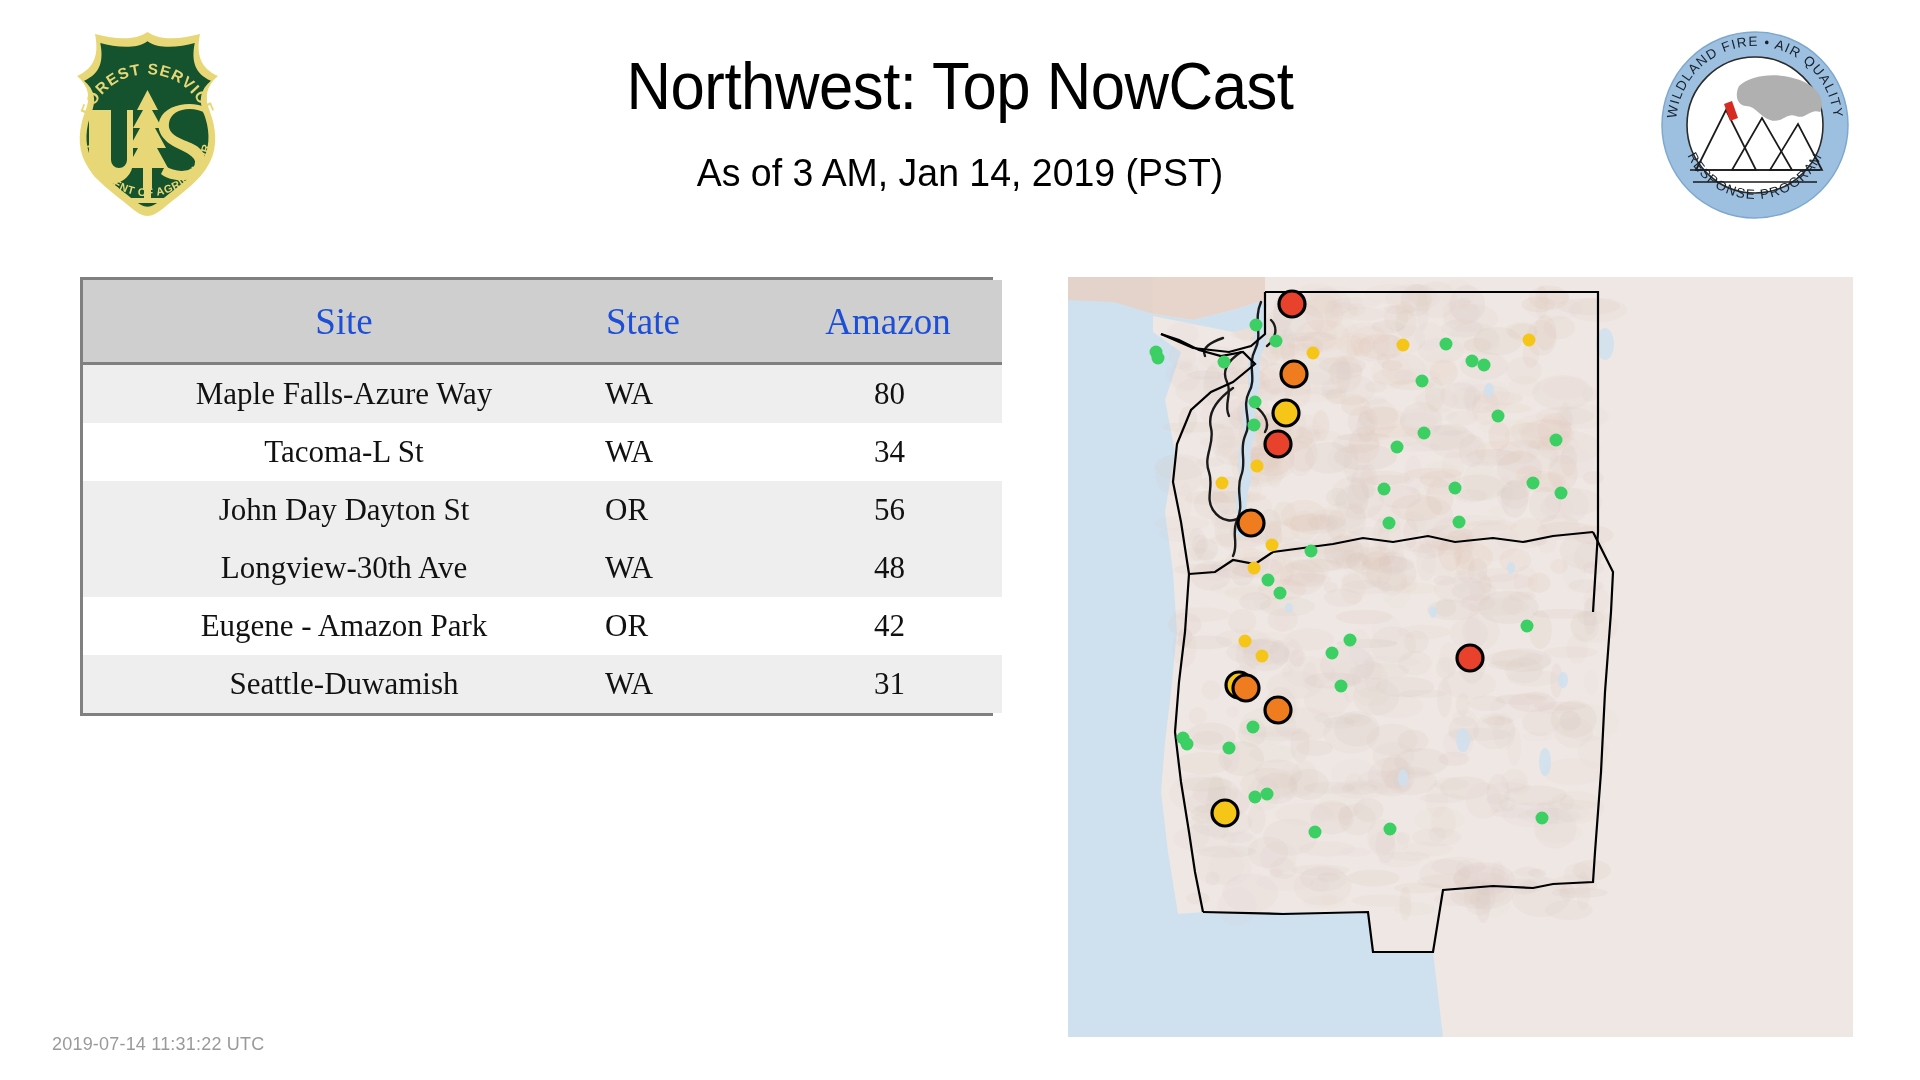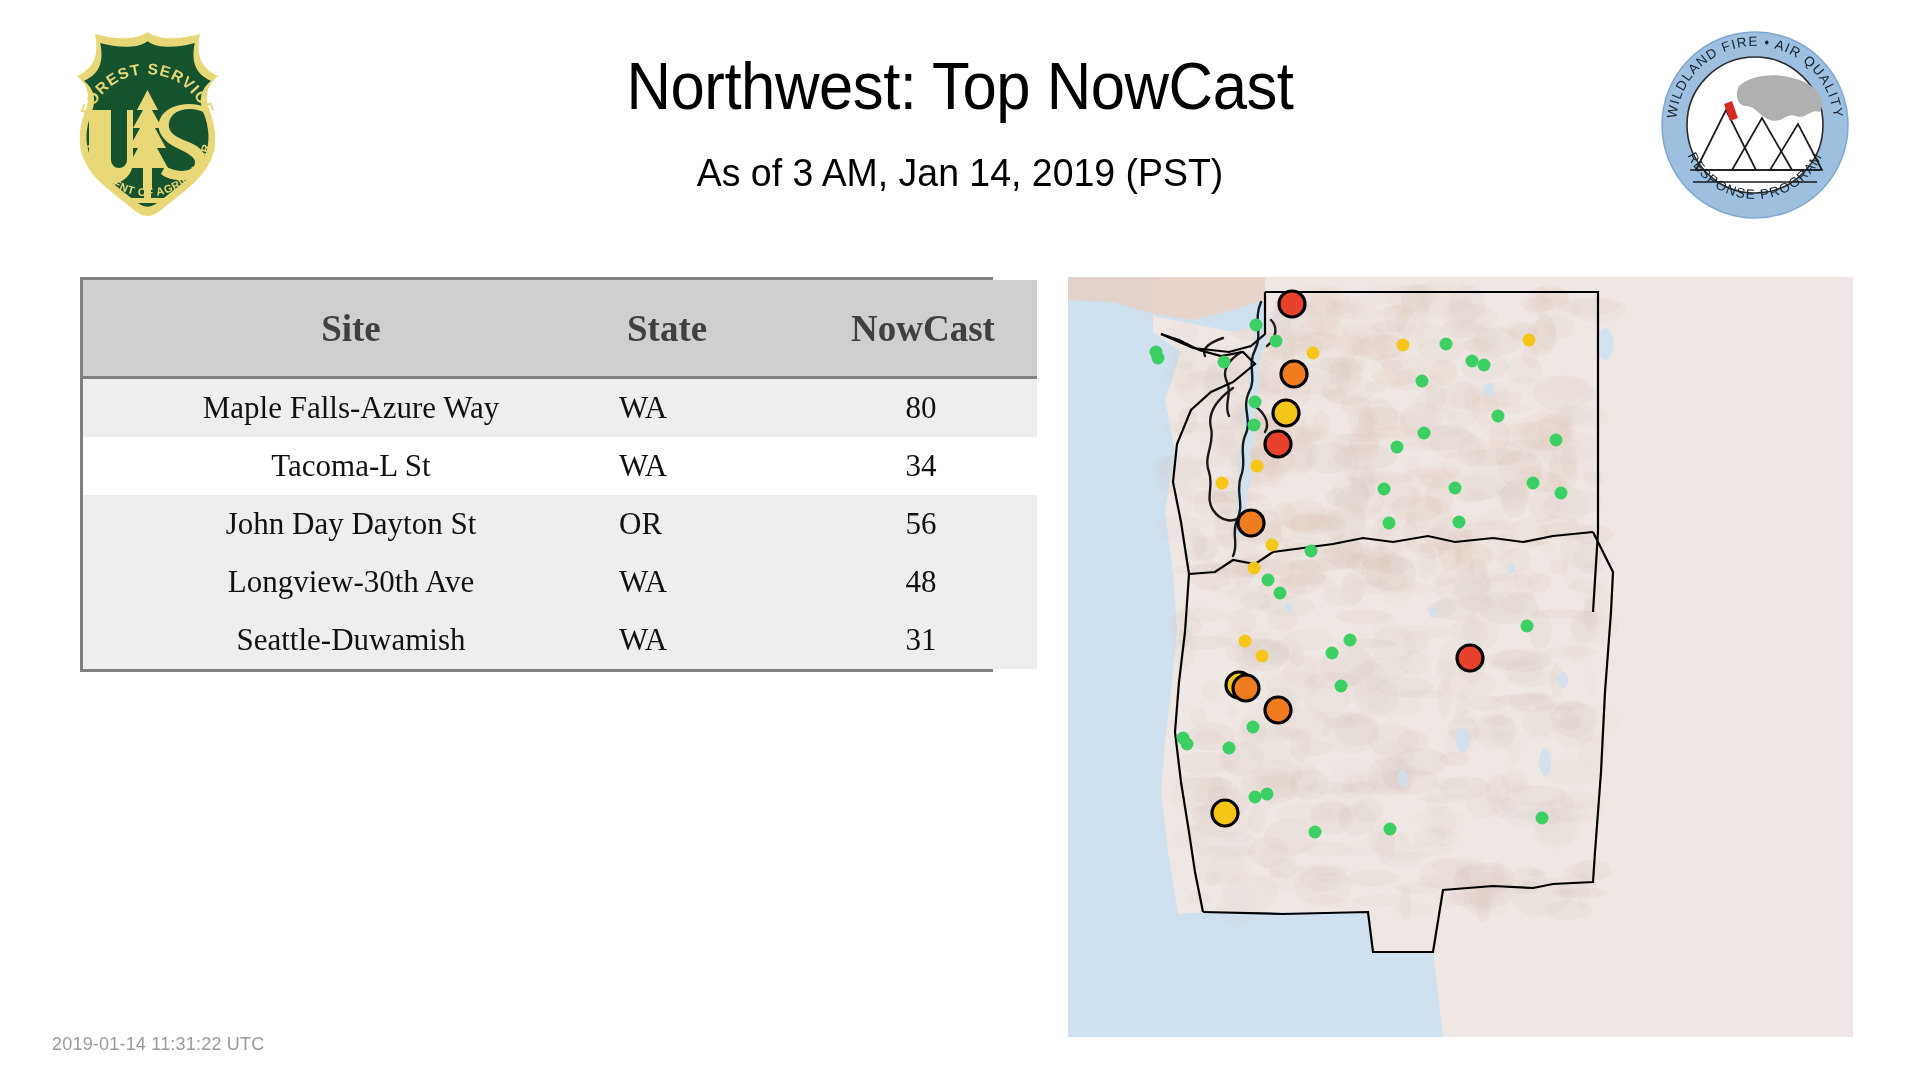--- a/index.html
+++ b/index.html
@@ -29,24 +29,24 @@
   #table-wrap{
     position:absolute;left:80px;top:277px;width:913px;
     border:3px solid #808080;
     box-sizing:border-box;
     background:#ffffff;
   }
   table{border-collapse:collapse;width:100%;table-layout:fixed;}
   thead tr{background:#cfcfcf;}
   thead th{
     font-family:"Liberation Serif", serif;
-    font-weight:bold;font-size:37px;color:#404040;
+    font-weight:normal;font-size:37px;color:#1d4ed8;
     height:80px;vertical-align:middle;
     border-bottom:3px solid #808080;
-    padding:8px;
+    padding:1px;
   }
   tbody td{
     font-family:"Liberation Serif", serif;
     font-size:31px;color:#111;
     height:58px;vertical-align:middle;padding:0;margin-left:16px;
   }
   tbody tr.odd{background:#eeeeee;}
   tbody tr.even{background:#ffffff;}
   .col-site{width:520px;text-align:center;}
   .col-state{width:170px;text-align:left;}
@@ -144,21 +144,21 @@
     </text>
   </svg>
 </div>
 
 <div id="table-wrap">
   <table>
     <thead>
       <tr>
         <th class="col-site">Site</th>
         <th class="col-state">State</th>
-        <th class="col-now">NowCast</th>
+        <th class="col-now">Amazon</th>
       </tr>
     </thead>
     <tbody id="table-body">
         <tr class="odd">
           <td class="col-site">Maple Falls-Azure Way</td>
           <td class="col-state">WA</td>
           <td class="col-now">80</td>
         </tr>
         <tr class="even">
           <td class="col-site">Tacoma-L St</td>
@@ -167,20 +167,25 @@
         </tr>
         <tr class="odd">
           <td class="col-site">John Day Dayton St</td>
           <td class="col-state">OR</td>
           <td class="col-now">56</td>
         </tr>
         <tr class="odd">
           <td class="col-site">Longview-30th Ave</td>
           <td class="col-state">WA</td>
           <td class="col-now">48</td>
+        </tr>
+        <tr class="even">
+          <td class="col-site">Eugene - Amazon Park</td>
+          <td class="col-state">OR</td>
+          <td class="col-now">42</td>
         </tr>
         <tr class="odd">
           <td class="col-site">Seattle-Duwamish</td>
           <td class="col-state">WA</td>
           <td class="col-now">31</td>
         </tr>
       </tbody>
   </table>
 </div>
 
@@ -953,13 +958,13 @@
         <circle cx="1036" cy="696" r="6.5" fill="#3ccf63"></circle>
         <circle cx="1062" cy="745" r="6.5" fill="#3ccf63"></circle>
         <circle cx="1074" cy="742" r="6.5" fill="#3ccf63"></circle>
         <circle cx="1122" cy="780" r="6.5" fill="#3ccf63"></circle>
         <circle cx="1197" cy="777" r="6.5" fill="#3ccf63"></circle>
         <circle cx="1349" cy="766" r="6.5" fill="#3ccf63"></circle>
       </g>
   </svg>
 </div>
 
-<div id="timestamp">2019-01-14 11:31:22 UTC</div>
+<div id="timestamp">2019-07-14 11:31:22 UTC</div>
 
 </body></html>

